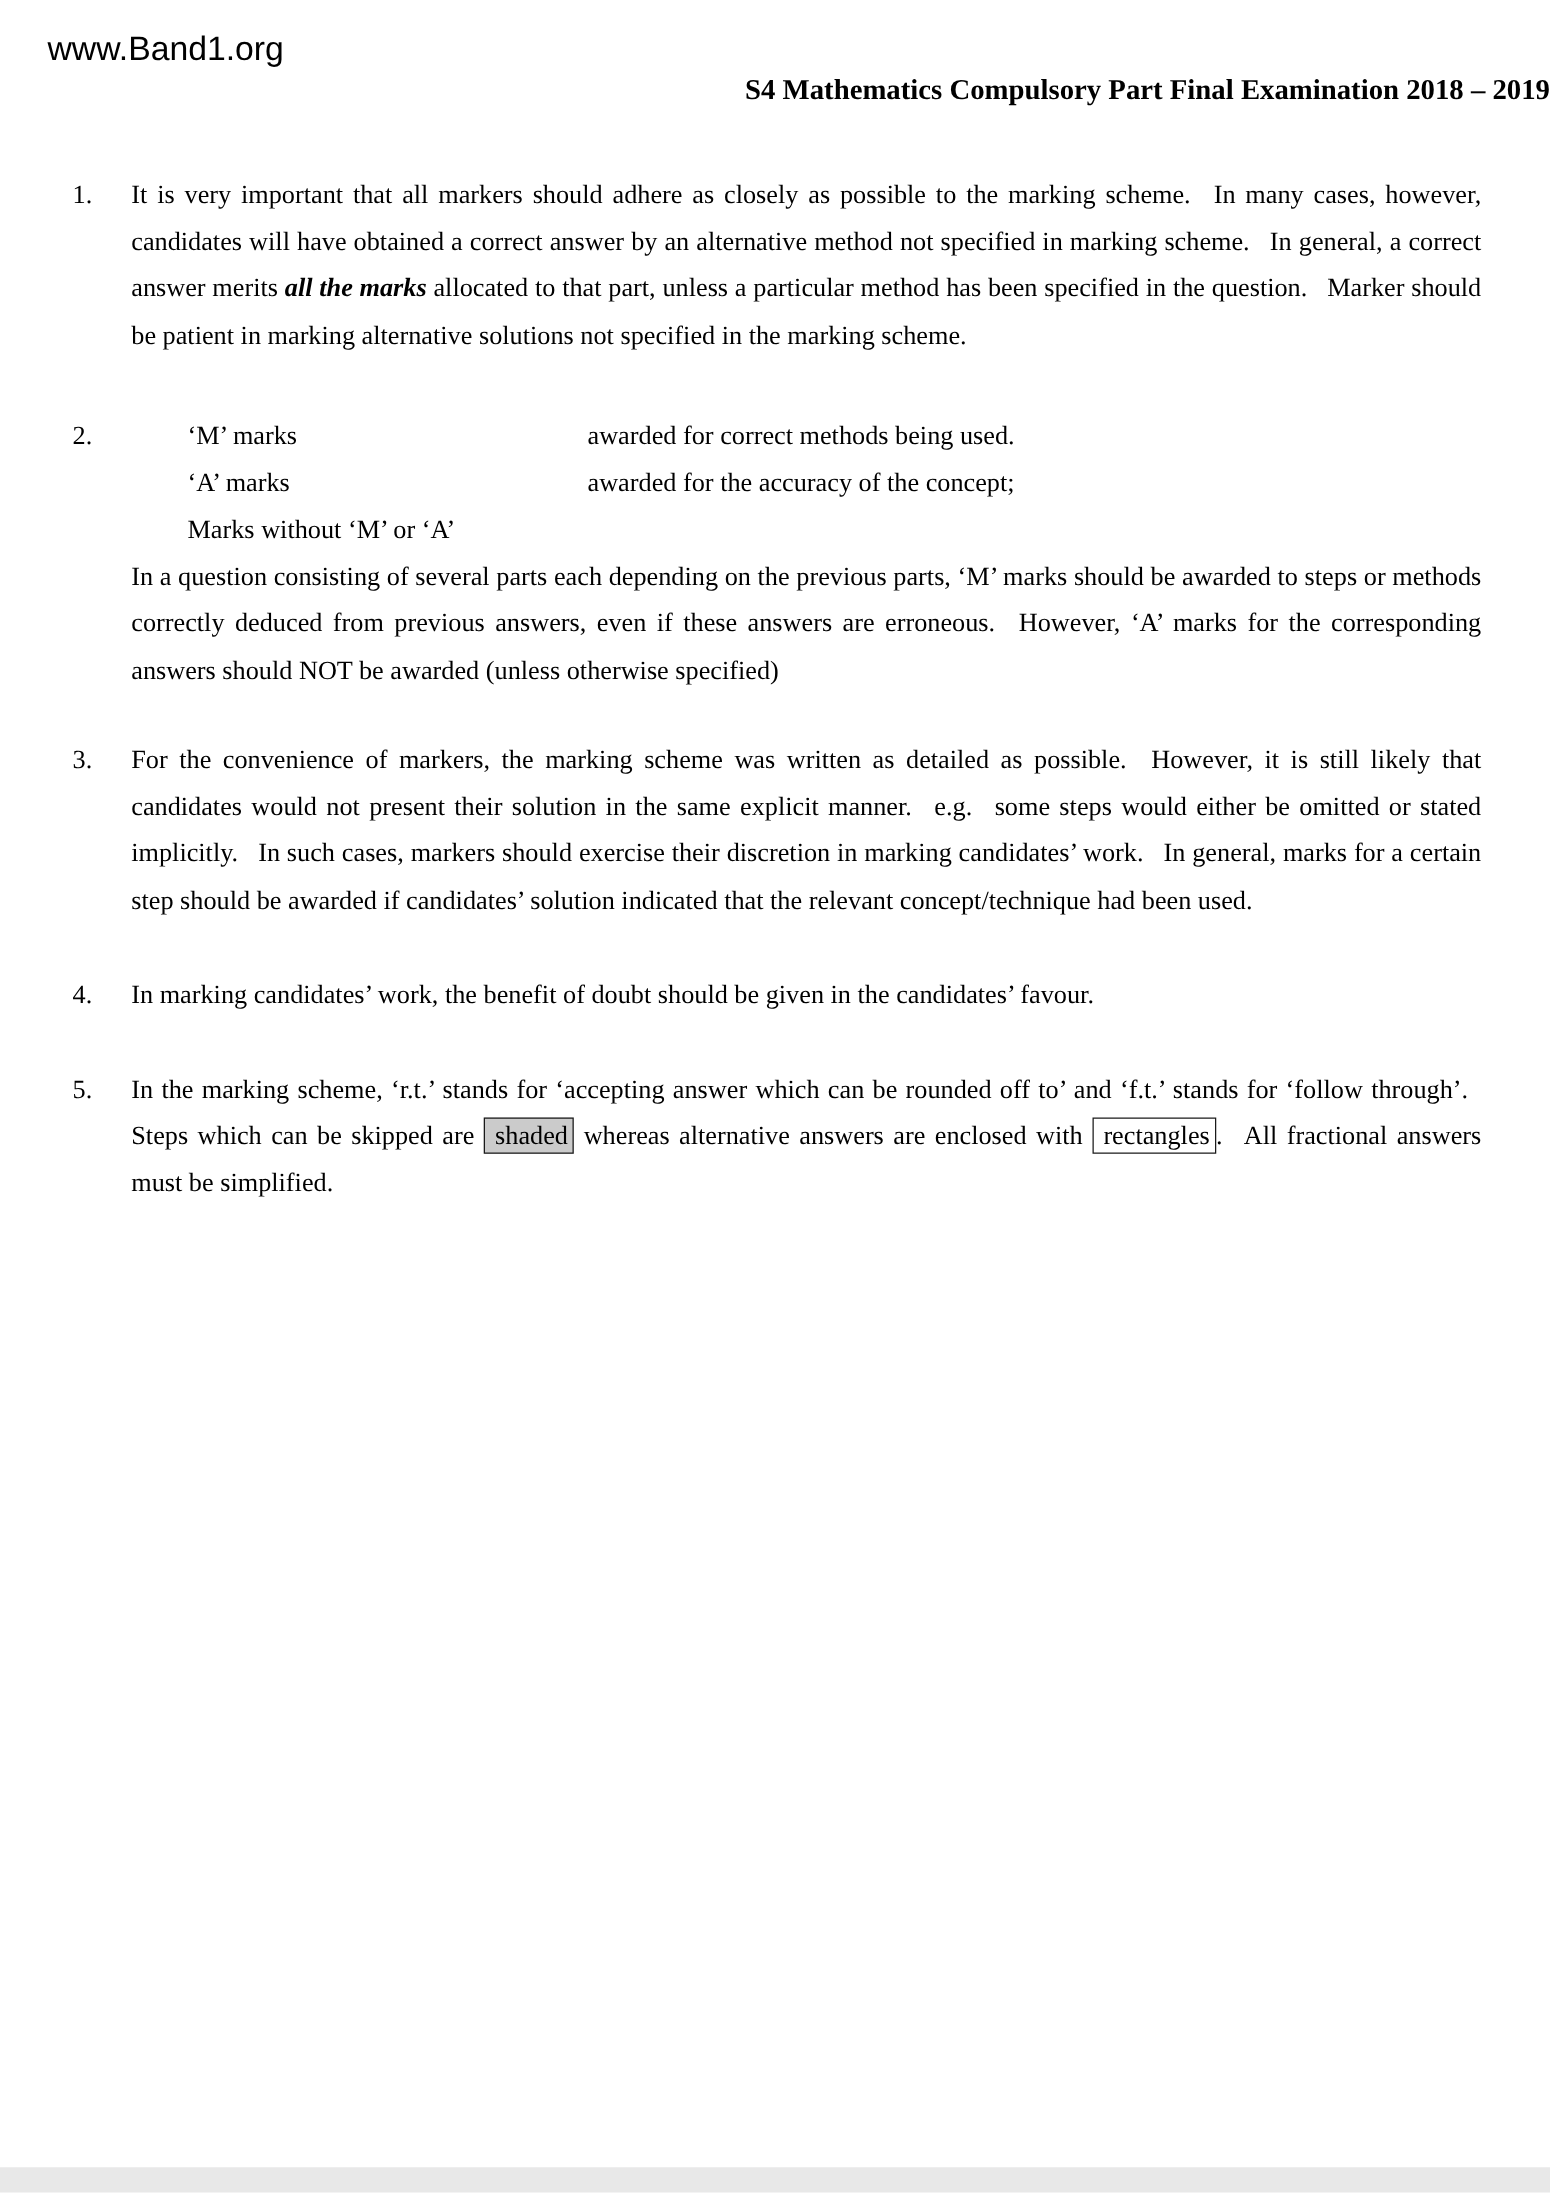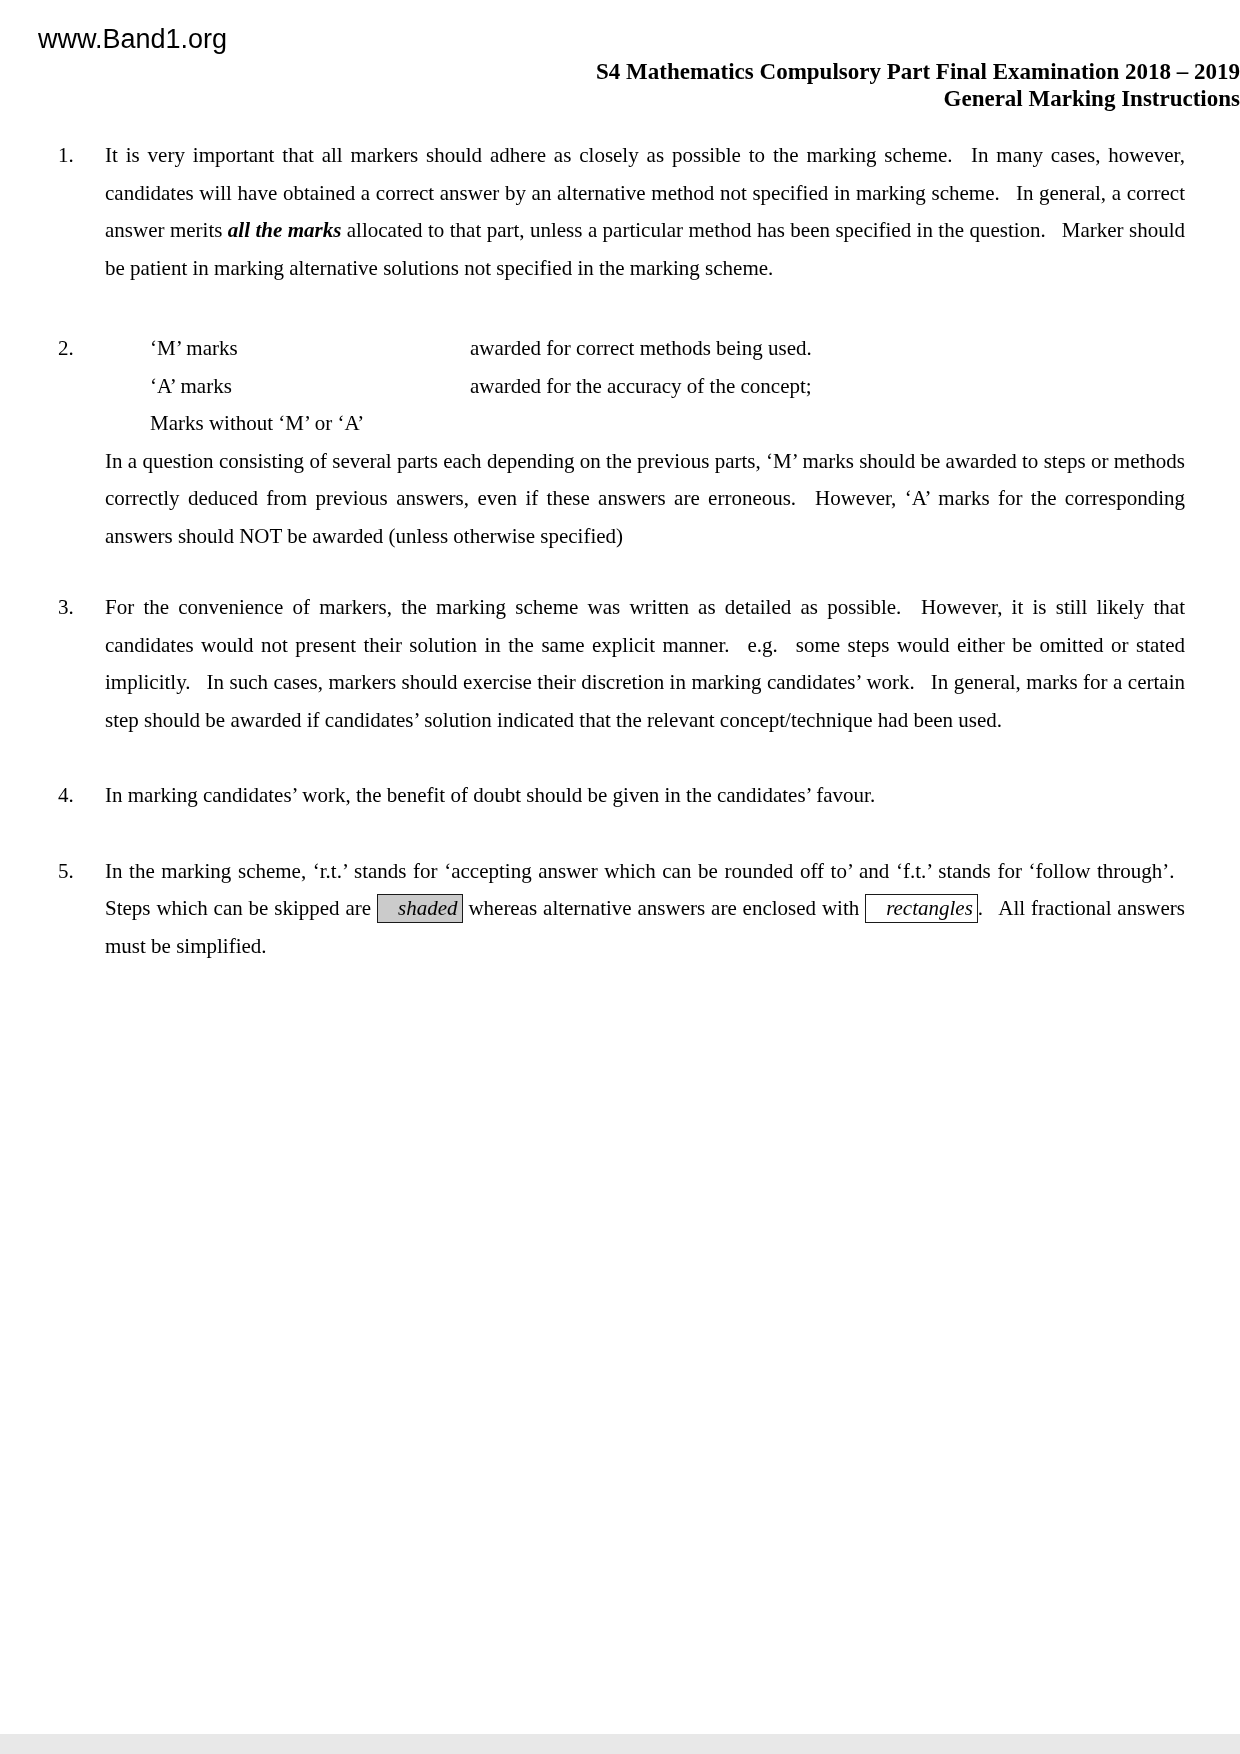--- a/index.html
+++ b/index.html
@@ -46,33 +46,32 @@
   .item-2 { margin-top: 43px; }
   .item-3 { margin-top: 34px; }
   .item-4 { margin-top: 38px; }
   .item-5 { margin-top: 38px; }
   .item-num { flex: none; width: 47px; }
   .item-text { flex: 1; text-align: justify; }
   .def-row { display: flex; align-items: flex-end; }
   .def-term { flex: none; margin-left: 45px; width: 320px; }
   .def-desc { flex: 1; text-align: justify; }
   .emph { font-weight: bold; font-style: italic; }
-  .boxed { border: 1.5px solid #1a1a1a; padding: 1px 4px 2px 20px; font-style: italic; }
+  .boxed { border: 1.5px solid #1a1a1a; padding: 1px 4px 2px 8px; }
   .boxed-shaded { background: #cbcbcb; }
 </style>
 </head>
 <body>
 
 <div class="page">
 
   <div class="watermark">www.Band1.org</div>
 
   <div class="title-block">
     <div>S4 Mathematics Compulsory Part Final Examination 2018 – 2019</div>
-    <div>General Marking Instructions</div>
   </div>
 
   <div class="content">
 
     <div class="item item-1">
       <div class="item-num">1.</div>
       <div class="item-text"><span>It is very important that all markers should adhere as closely as possible to the marking scheme.  In many cases, however, candidates will have obtained a correct answer by an alternative method not specified in marking scheme.  In general, a correct answer merits </span><span class="emph">all the marks</span><span> allocated to that part, unless a particular method has been specified in the question.  Marker should be patient in marking alternative solutions not specified in the marking scheme.</span></div>
     </div>
 
     <div class="item item-2">

